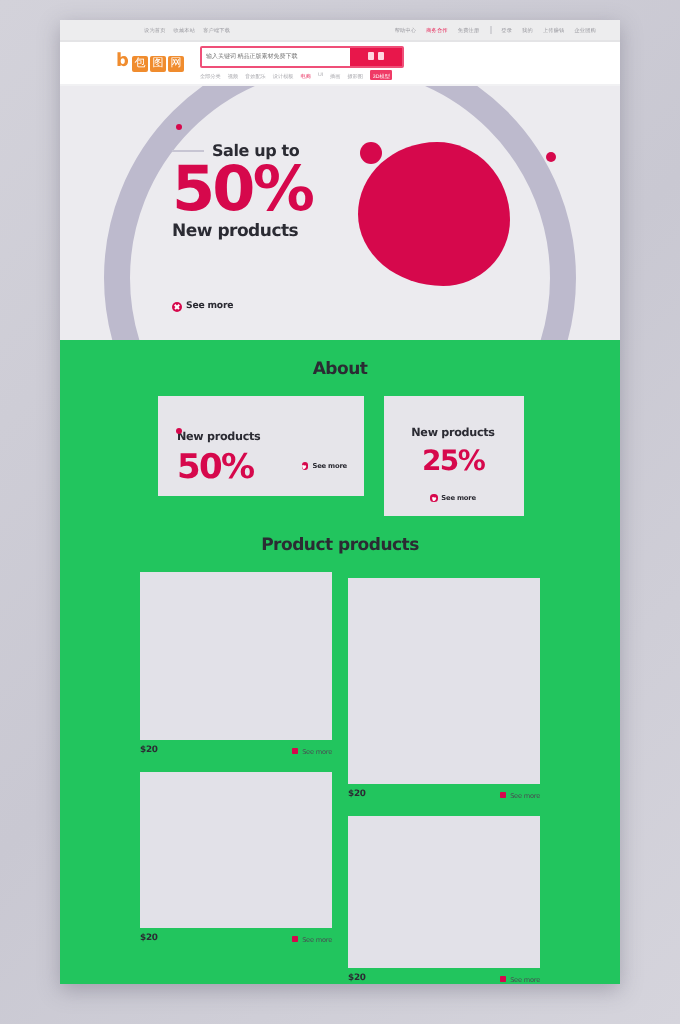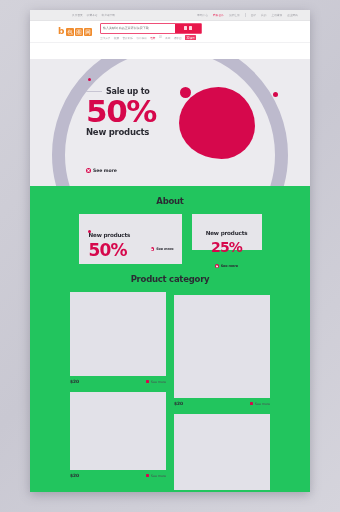--- a/index.html
+++ b/index.html
@@ -139,21 +139,20 @@
     padding: .4px 1.4px;
     border-radius: .6px;
   }
 
   
   .hero {
     position: relative;
     height: 127px;
     background: #ecebef;
     overflow: hidden;
-    margin-top: 16px;
   }
   .hero-arc {
     position: absolute;
     width: 236px;
     height: 236px;
     border-radius: 50%;
     border: 13px solid #bdbacd;
     left: 22px;
     top: -22px;
     box-sizing: border-box;
@@ -268,21 +267,21 @@
     position: relative;
     box-sizing: border-box;
   }
   .card-left {
     width: 103px;
     height: 50px;
     padding: 9px 0 0 10px;
   }
   .card-right {
     width: 70px;
-    height: 36px;
+    height: 60px;
     padding: 7px 0 0 0;
     text-align: center;
   }
   .card-label {
     font-size: 5.6px;
     font-weight: bold;
     color: #2b2b33;
     letter-spacing: -.15px;
     font-family: "DejaVu Sans", sans-serif;
     position: relative;
@@ -455,21 +454,21 @@
         <div class="seemore">
           <span class="seemore-icon"></span>
           <span class="seemore-text">See more</span>
         </div>
       </div>
 
     </div>
   </div>
 
   <div class="section">
-    <div class="section-title">Product category</div>
+    <div class="section-title">Product products</div>
 
     <div class="cat-wrap">
 
       <div class="cat-col cat-col-a">
         <div class="tile">
           <div class="tile-img h-tall"></div>
           <div class="tile-meta">
             <span class="tile-price">$20</span>
             <span class="seemore">
               <span class="seemore-icon"></span>

